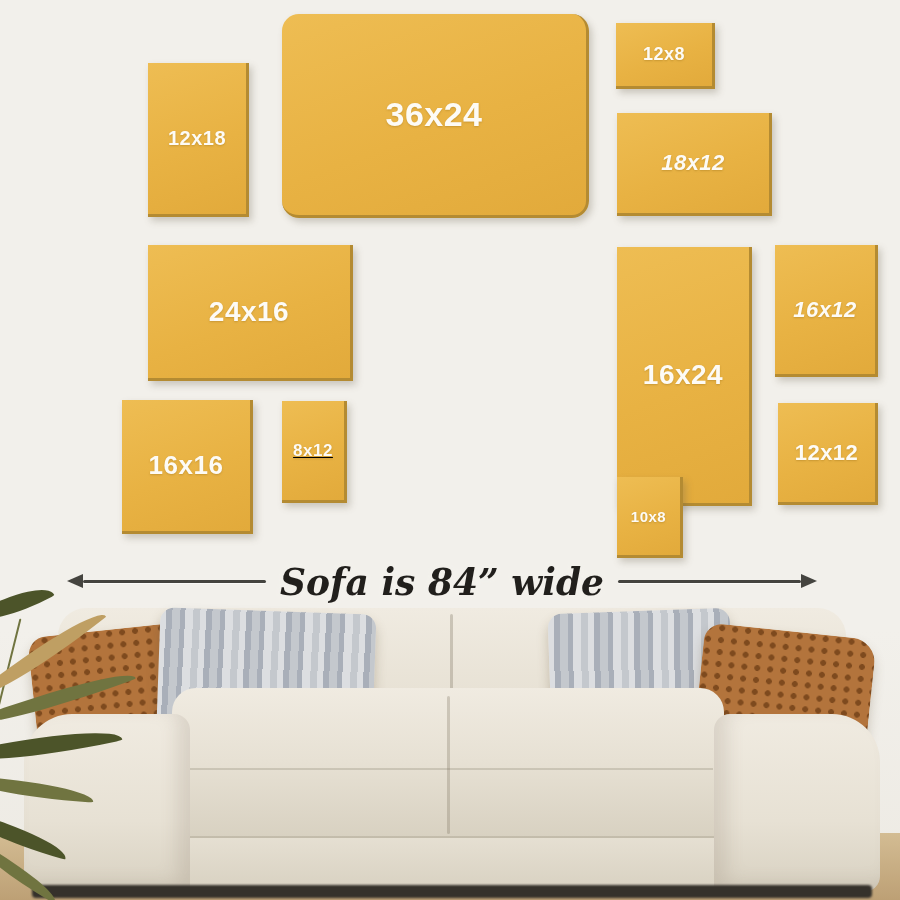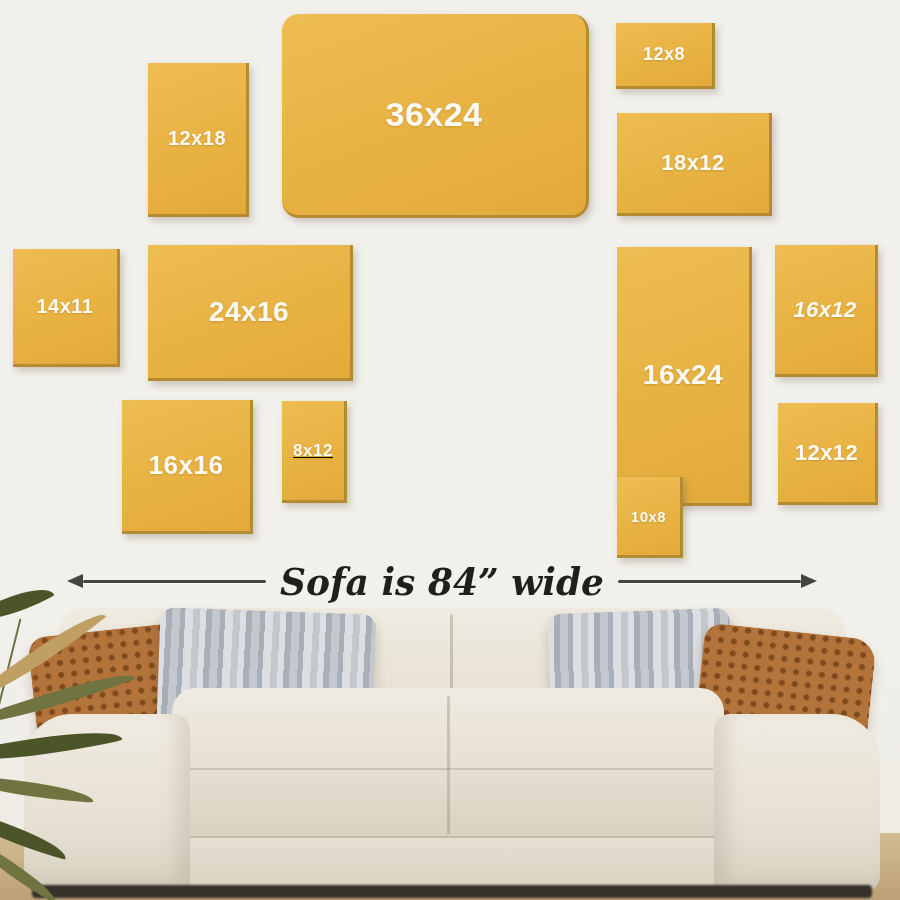--- a/index.html
+++ b/index.html
@@ -103,25 +103,22 @@
   <div class="frames-layer">
       <div class="frame" style="left: 148px; top: 63px; width: 101px; height: 154px;">
         <span style="font-size: 20px;">12x18</span>
       </div>
       <div class="frame" style="left: 282px; top: 14px; width: 307px; height: 204px; border-radius: 17px;">
         <span style="font-size: 34px;">36x24</span>
       </div>
       <div class="frame" style="left: 616px; top: 23px; width: 99px; height: 66px;">
         <span style="font-size: 18px;">12x8</span>
       </div>
-      <div class="frame" style="left: 617px; top: 113px; width: 155px; height: 103px;">
+      <div class="frame" style="left: 617px; top: 113px; width: 155px; height: 103px; font-style: italic;">
         <span style="font-size: 22px;">18x12</span>
-      </div>
-      <div class="frame" style="left: 13px; top: 249px; width: 107px; height: 118px;">
-        <span style="font-size: 20px;">14x11</span>
       </div>
       <div class="frame" style="left: 148px; top: 245px; width: 205px; height: 136px;">
         <span style="font-size: 28px;">24x16</span>
       </div>
       <div class="frame" style="left: 617px; top: 247px; width: 135px; height: 259px;">
         <span style="font-size: 28px;">16x24</span>
       </div>
       <div class="frame" style="left: 775px; top: 245px; width: 103px; height: 132px;">
         <span style="font-size: 22px; font-style: italic;">16x12</span>
       </div>

